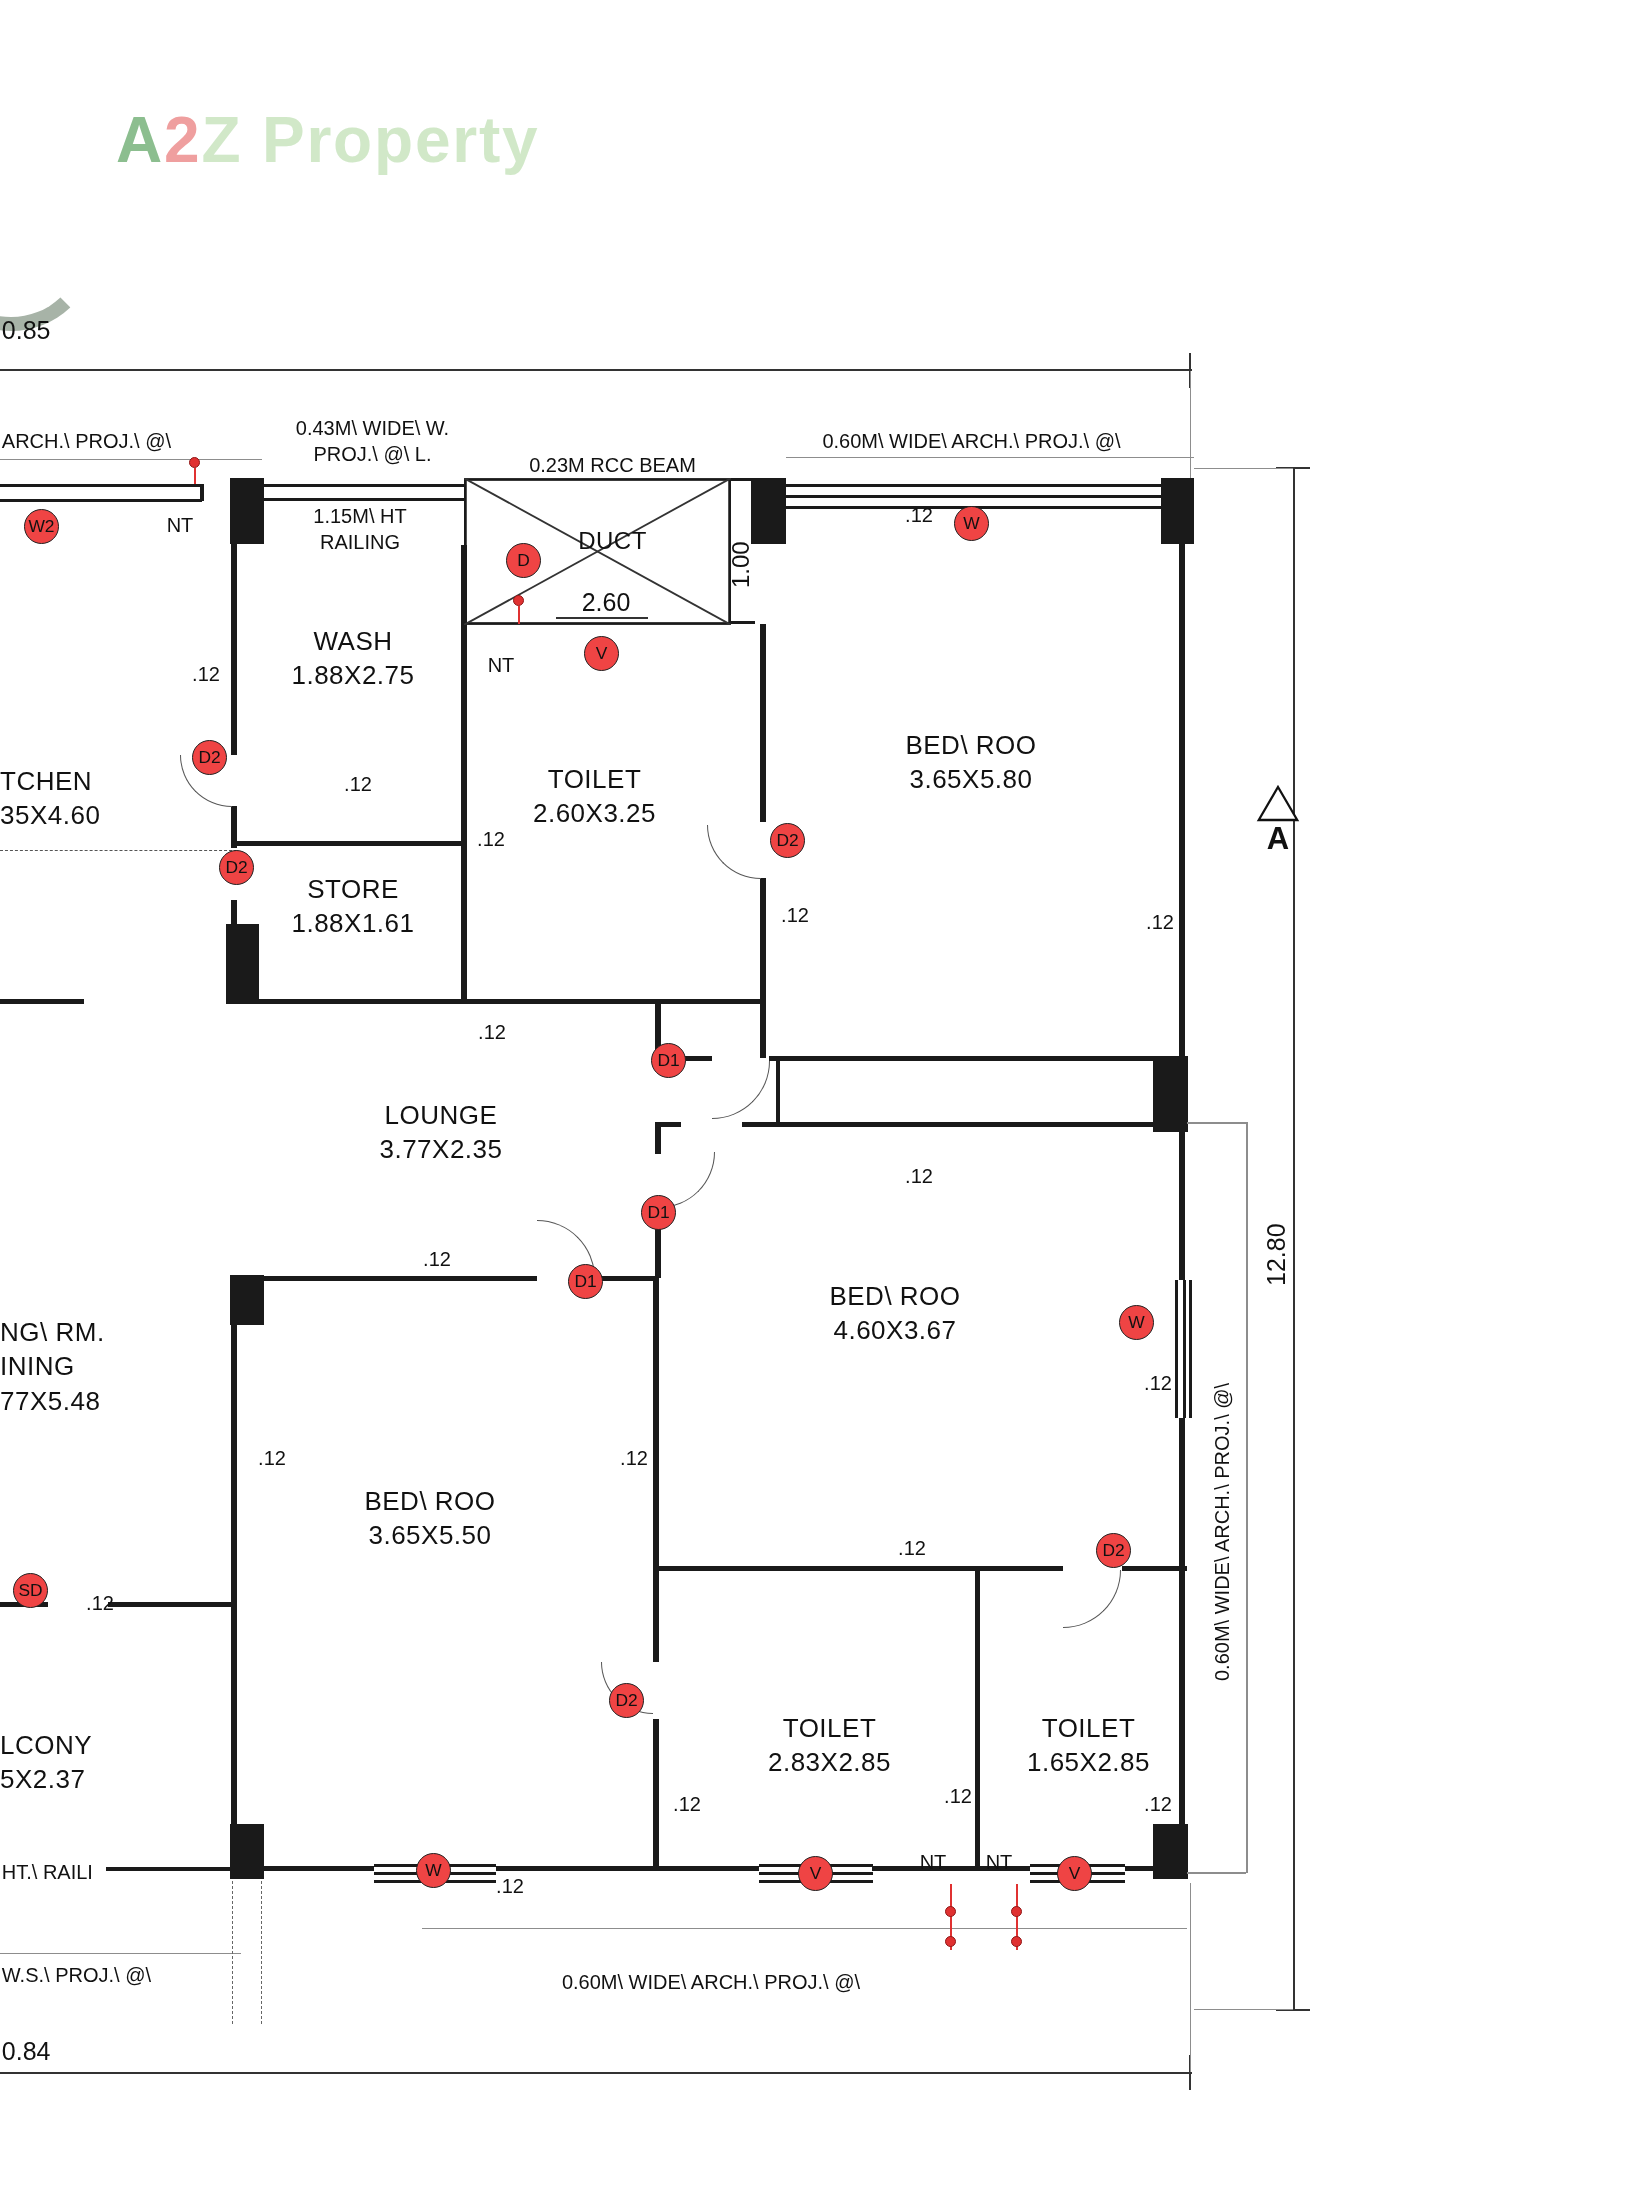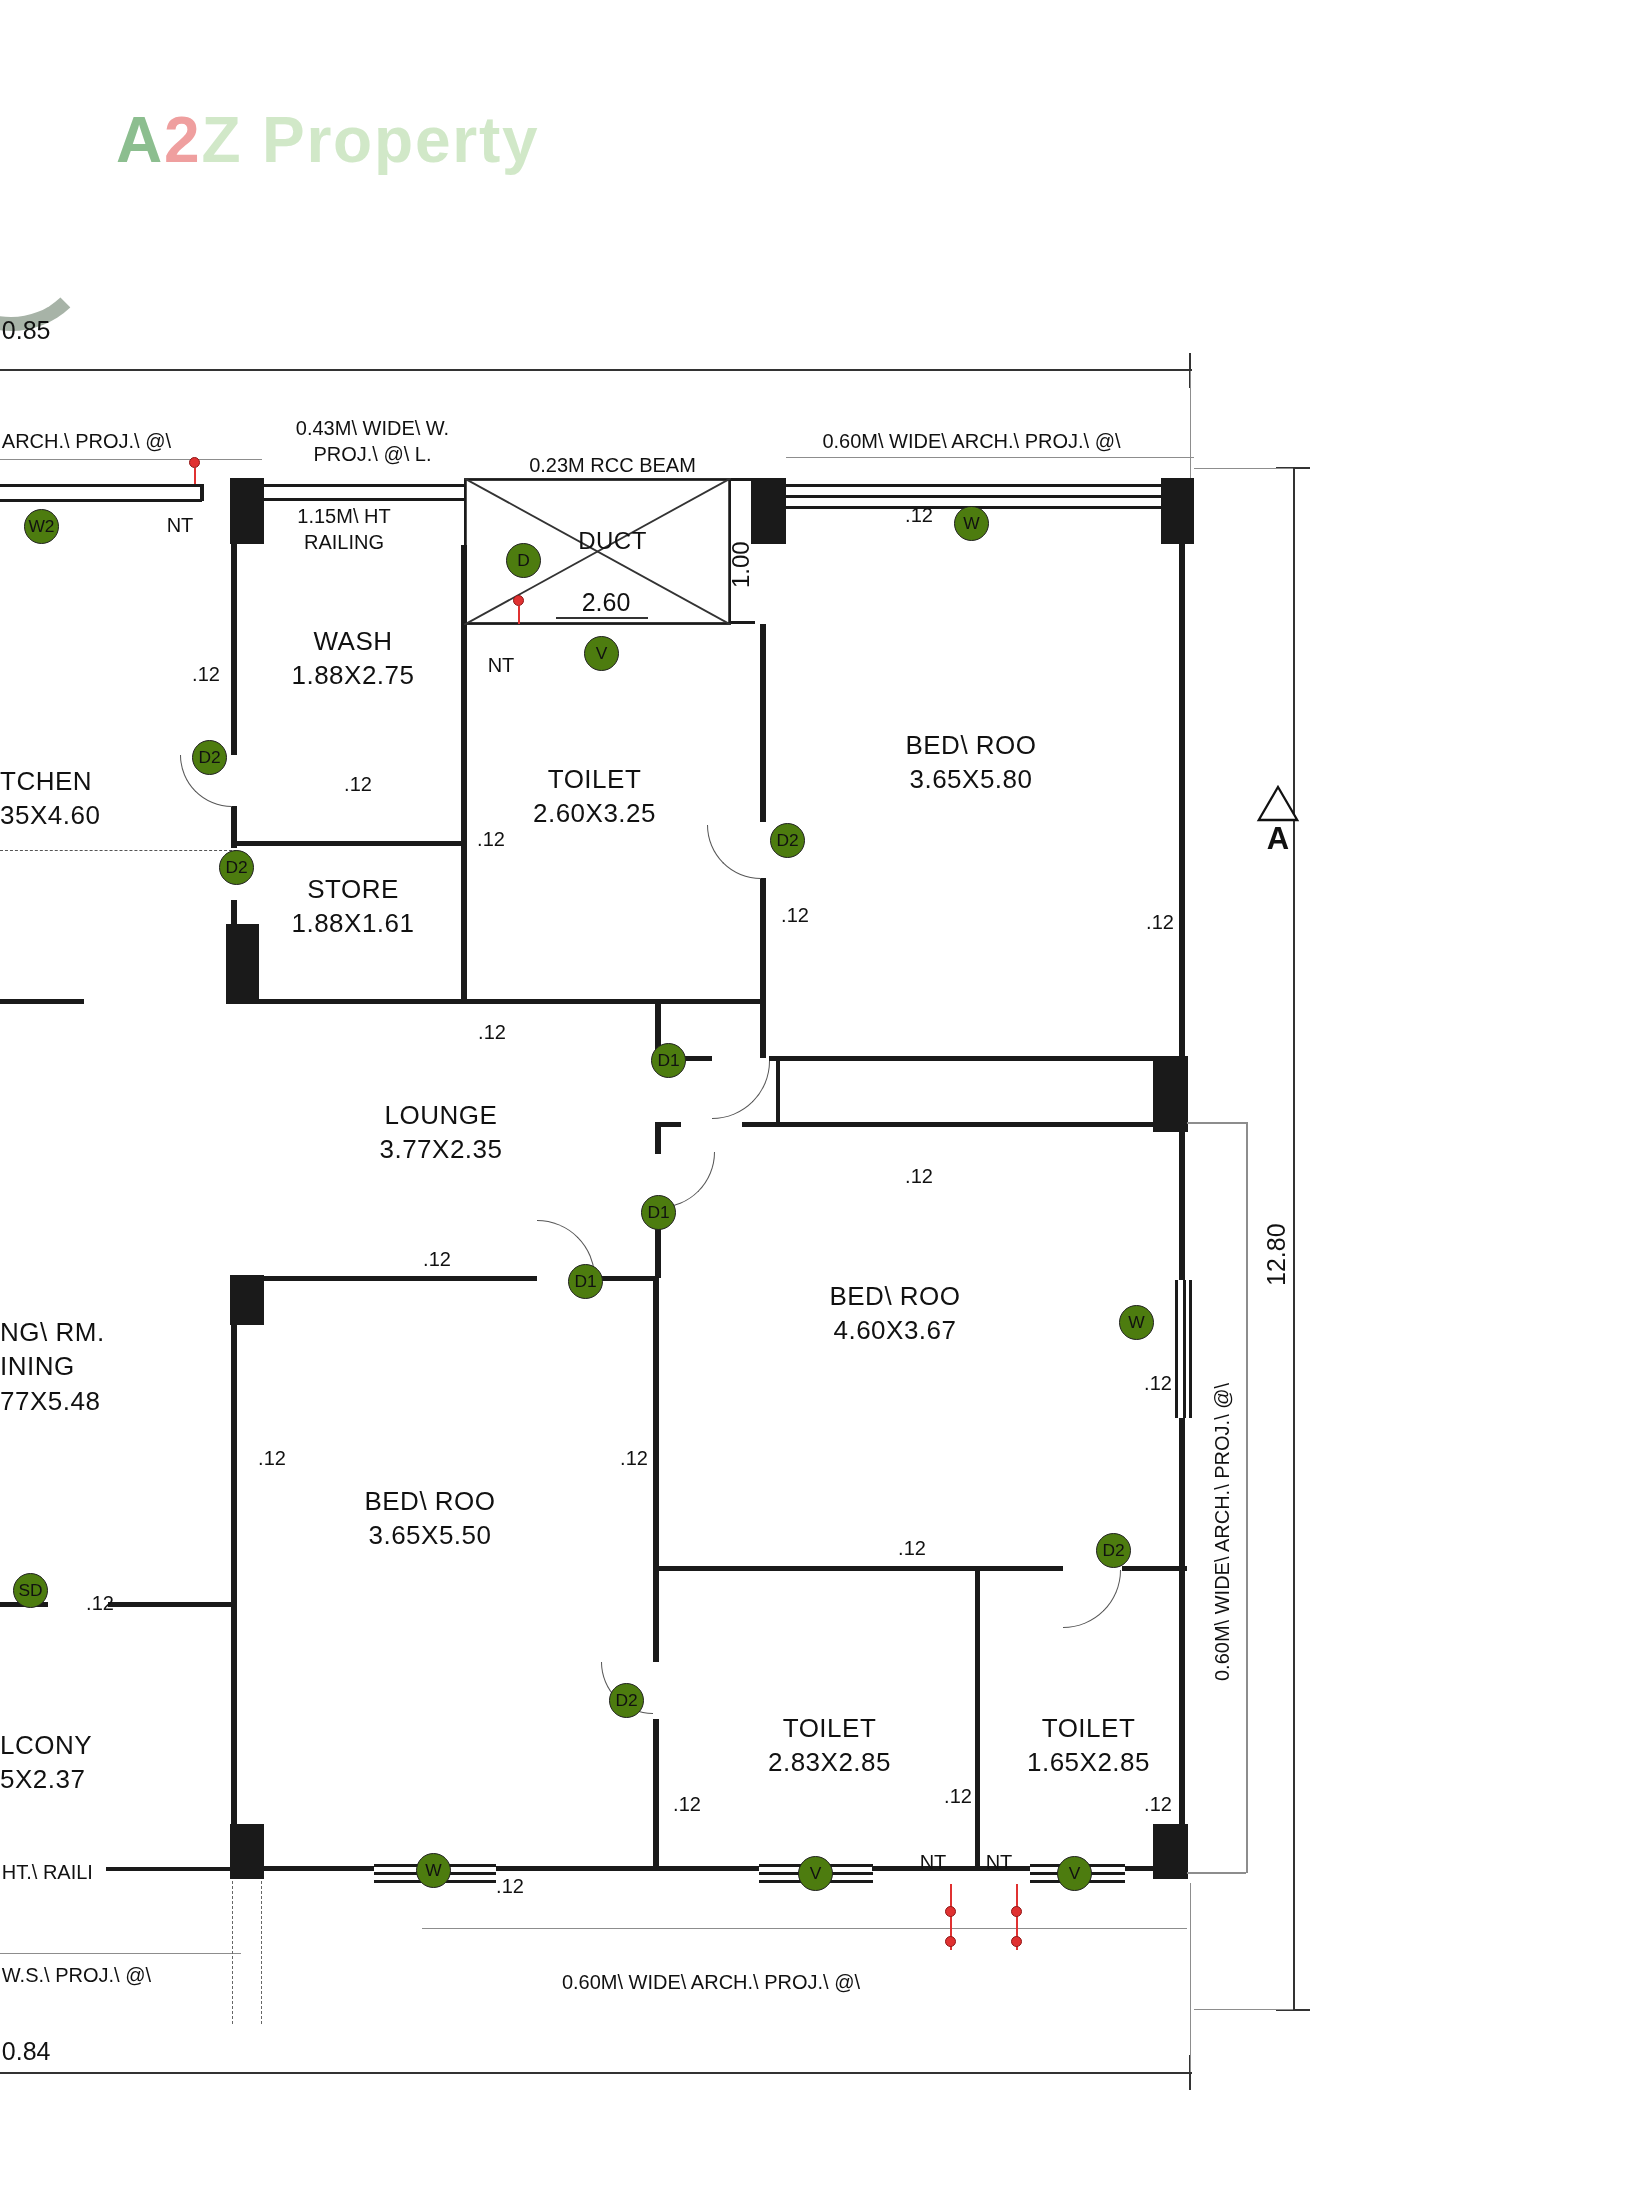--- a/index.html
+++ b/index.html
@@ -4,21 +4,21 @@
 <style>
   html,body{margin:0;padding:0;background:#ffffff;}
   #canvas{position:relative;width:1652px;height:2201px;background:#fff;overflow:hidden;
           font-family:"Liberation Sans",sans-serif;color:#111;}
   .w{position:absolute;background:#1a1a1a;}
   .dl{position:absolute;background:#333;}
   .pl{position:absolute;background:#8d8d8d;}
   .dashh{position:absolute;border-top:1.8px dashed #555;height:0;}
   .dashv{position:absolute;border-left:1.8px dashed #666;width:0;}
   .circ{position:absolute;width:35px;height:35px;border:1.8px solid #222;border-radius:50%;
-        background:#4d7c0f;display:flex;align-items:center;justify-content:center;
+        background:#ef4444;display:flex;align-items:center;justify-content:center;
         font-size:17.4px;box-sizing:border-box;z-index:6;}
   .rn{position:absolute;font-size:26px;line-height:1.32;text-align:center;letter-spacing:0.5px;z-index:5;}
   .rn.lft{text-align:left;}
   .dim{position:absolute;font-size:25px;z-index:5;}
   .tick{position:absolute;font-size:20px;width:40px;text-align:center;z-index:5;}
   .ann{position:absolute;font-size:20px;line-height:1.3;z-index:5;}
   .ctr{text-align:center;}
   .vtext{transform:rotate(-90deg);transform-origin:left top;white-space:nowrap;}
   .red-dot{position:absolute;width:11px;height:11px;border-radius:50%;background:#e03131;
            border:1.8px solid #8f1616;box-sizing:border-box;z-index:7;}
@@ -70,21 +70,21 @@
   </svg>
   <div class="dim" style="left:1256px;top:821px;width:44px;text-align:center;font-weight:bold;font-size:31px;">A</div>
 
   <div class="ann" style="left:1.8px;top:428px;">ARCH.\ PROJ.\ @\</div>
   <div class="ann ctr" style="left:266px;top:415px;width:213px;">
     <div>0.43M\ WIDE\ W.</div>
     <div>PROJ.\ @\ L.</div>
   </div>
   <div class="ann ctr" style="left:507px;top:452px;width:211px;">0.23M RCC BEAM</div>
   <div class="ann ctr" style="left:797px;top:428px;width:349px;">0.60M\ WIDE\ ARCH.\ PROJ.\ @\</div>
-  <div class="ann ctr" style="left:275px;top:503px;width:138px;">
+  <div class="ann ctr" style="left:291px;top:503px;width:138px;">
     <div>1.15M\ HT</div>
     <div>RAILING</div>
   </div>
 
   <div class="ann vtext" style="left:1209px;top:1681px;">0.60M\ WIDE\ ARCH.\ PROJ.\ @\</div>
 
   <div class="ann" style="left:1.8px;top:1962px;">W.S.\ PROJ.\ @\</div>
   <div class="ann ctr" style="left:500px;top:1969px;width:422px;">0.60M\ WIDE\ ARCH.\ PROJ.\ @\</div>
   <div class="ann" style="left:1.8px;top:1859px;">HT.\ RAILI</div>
 

